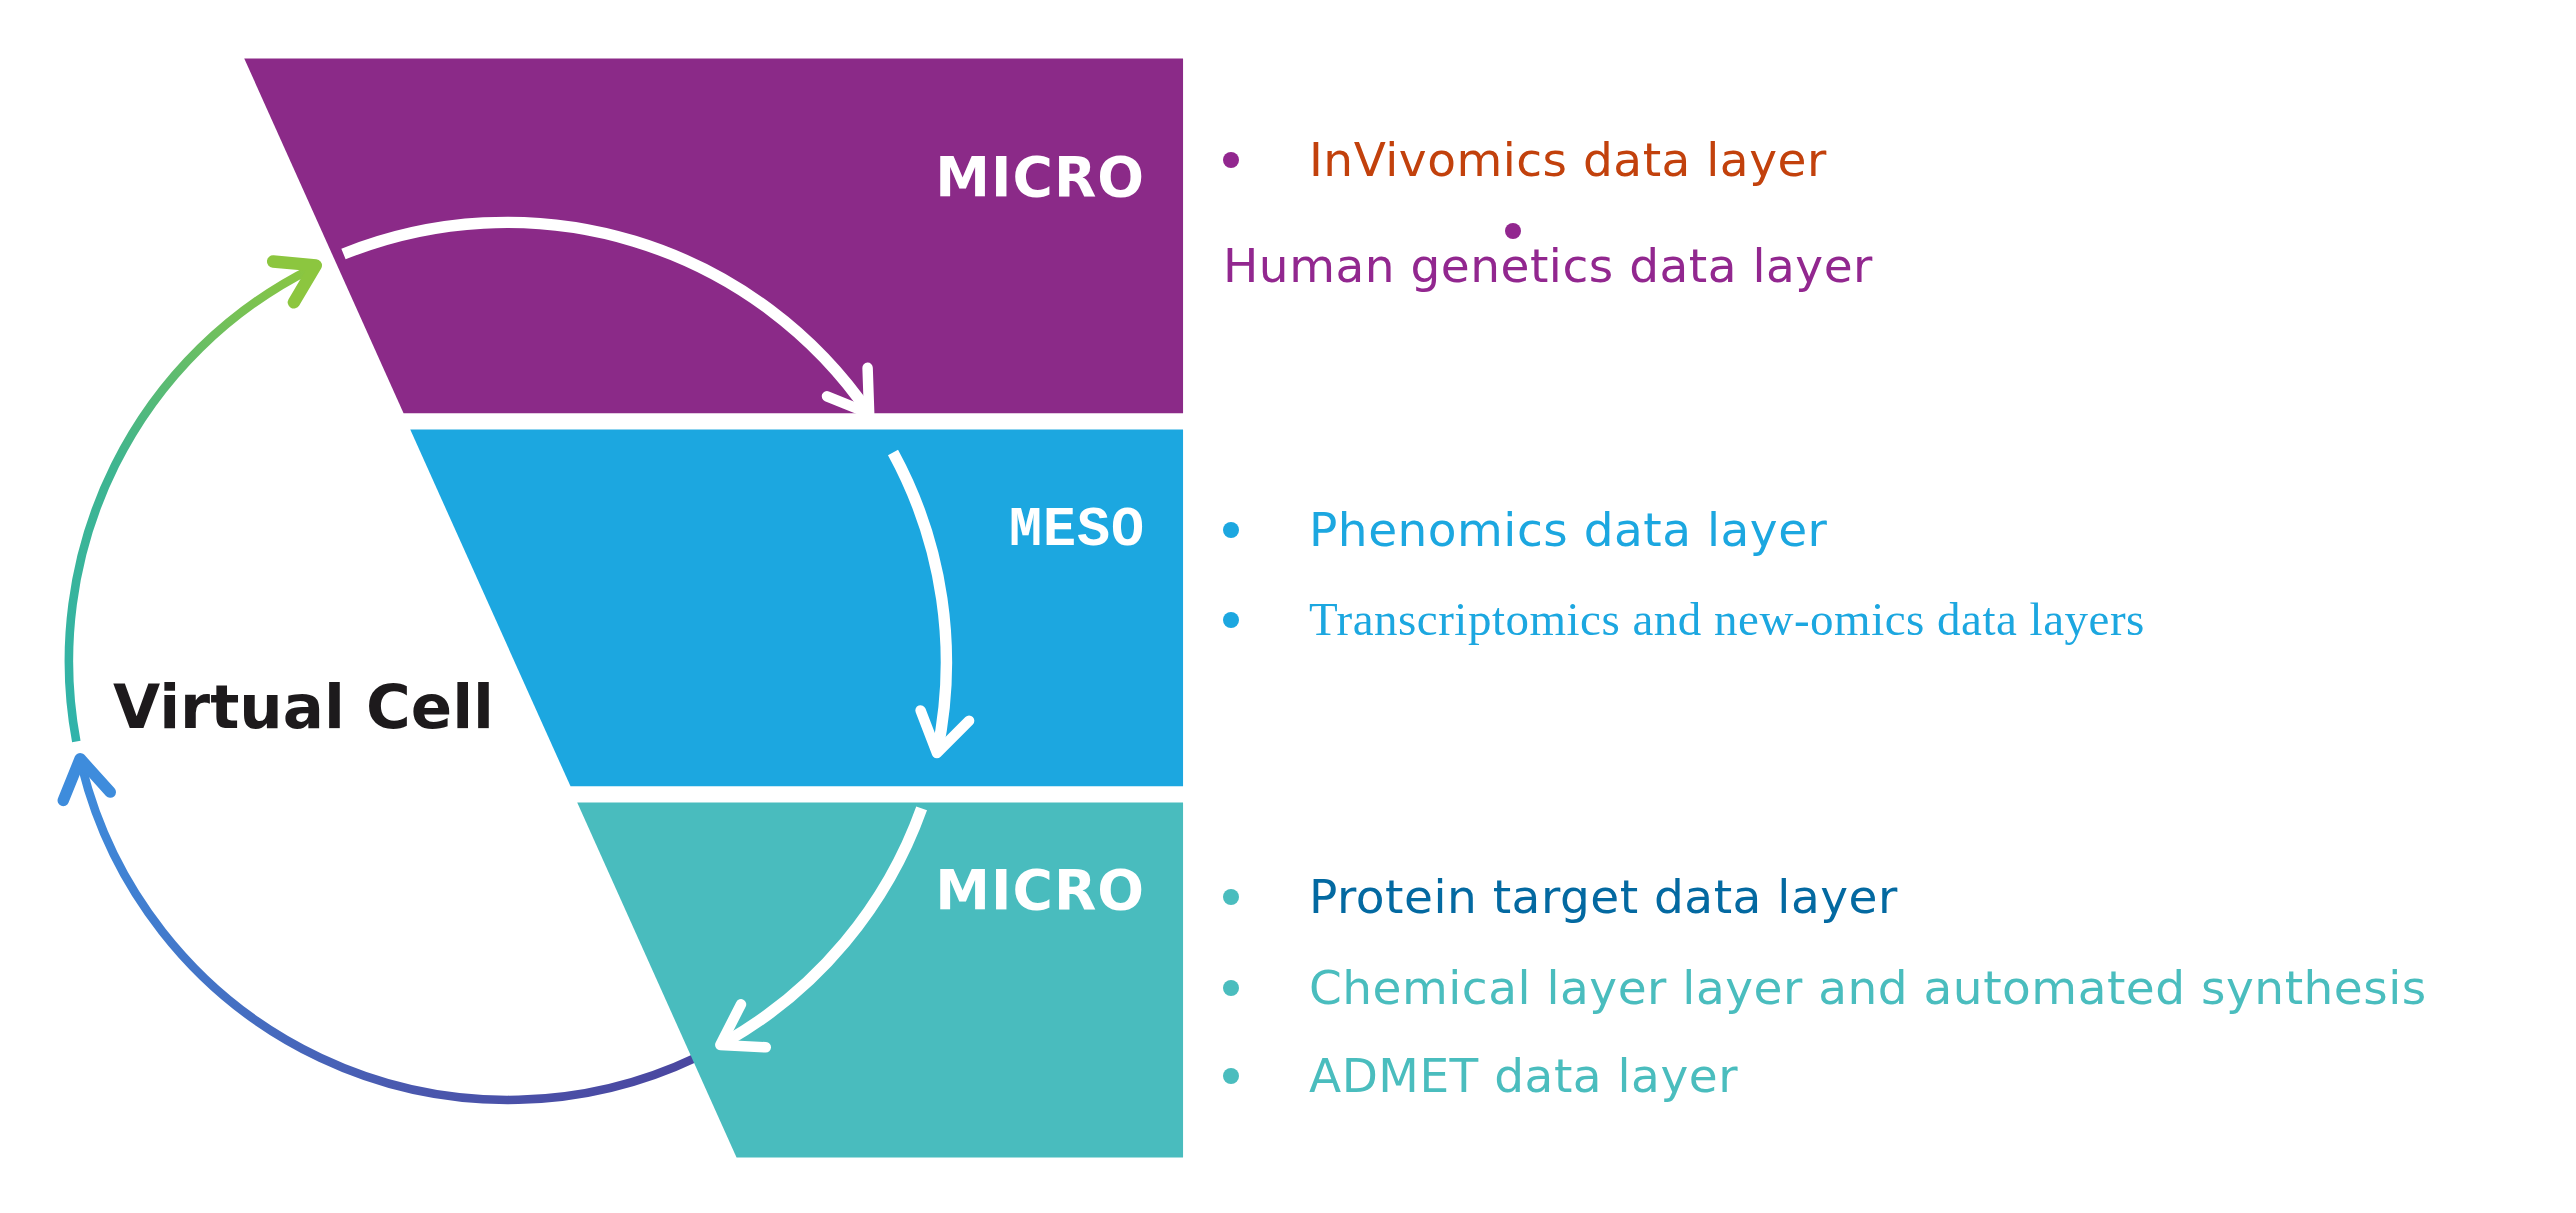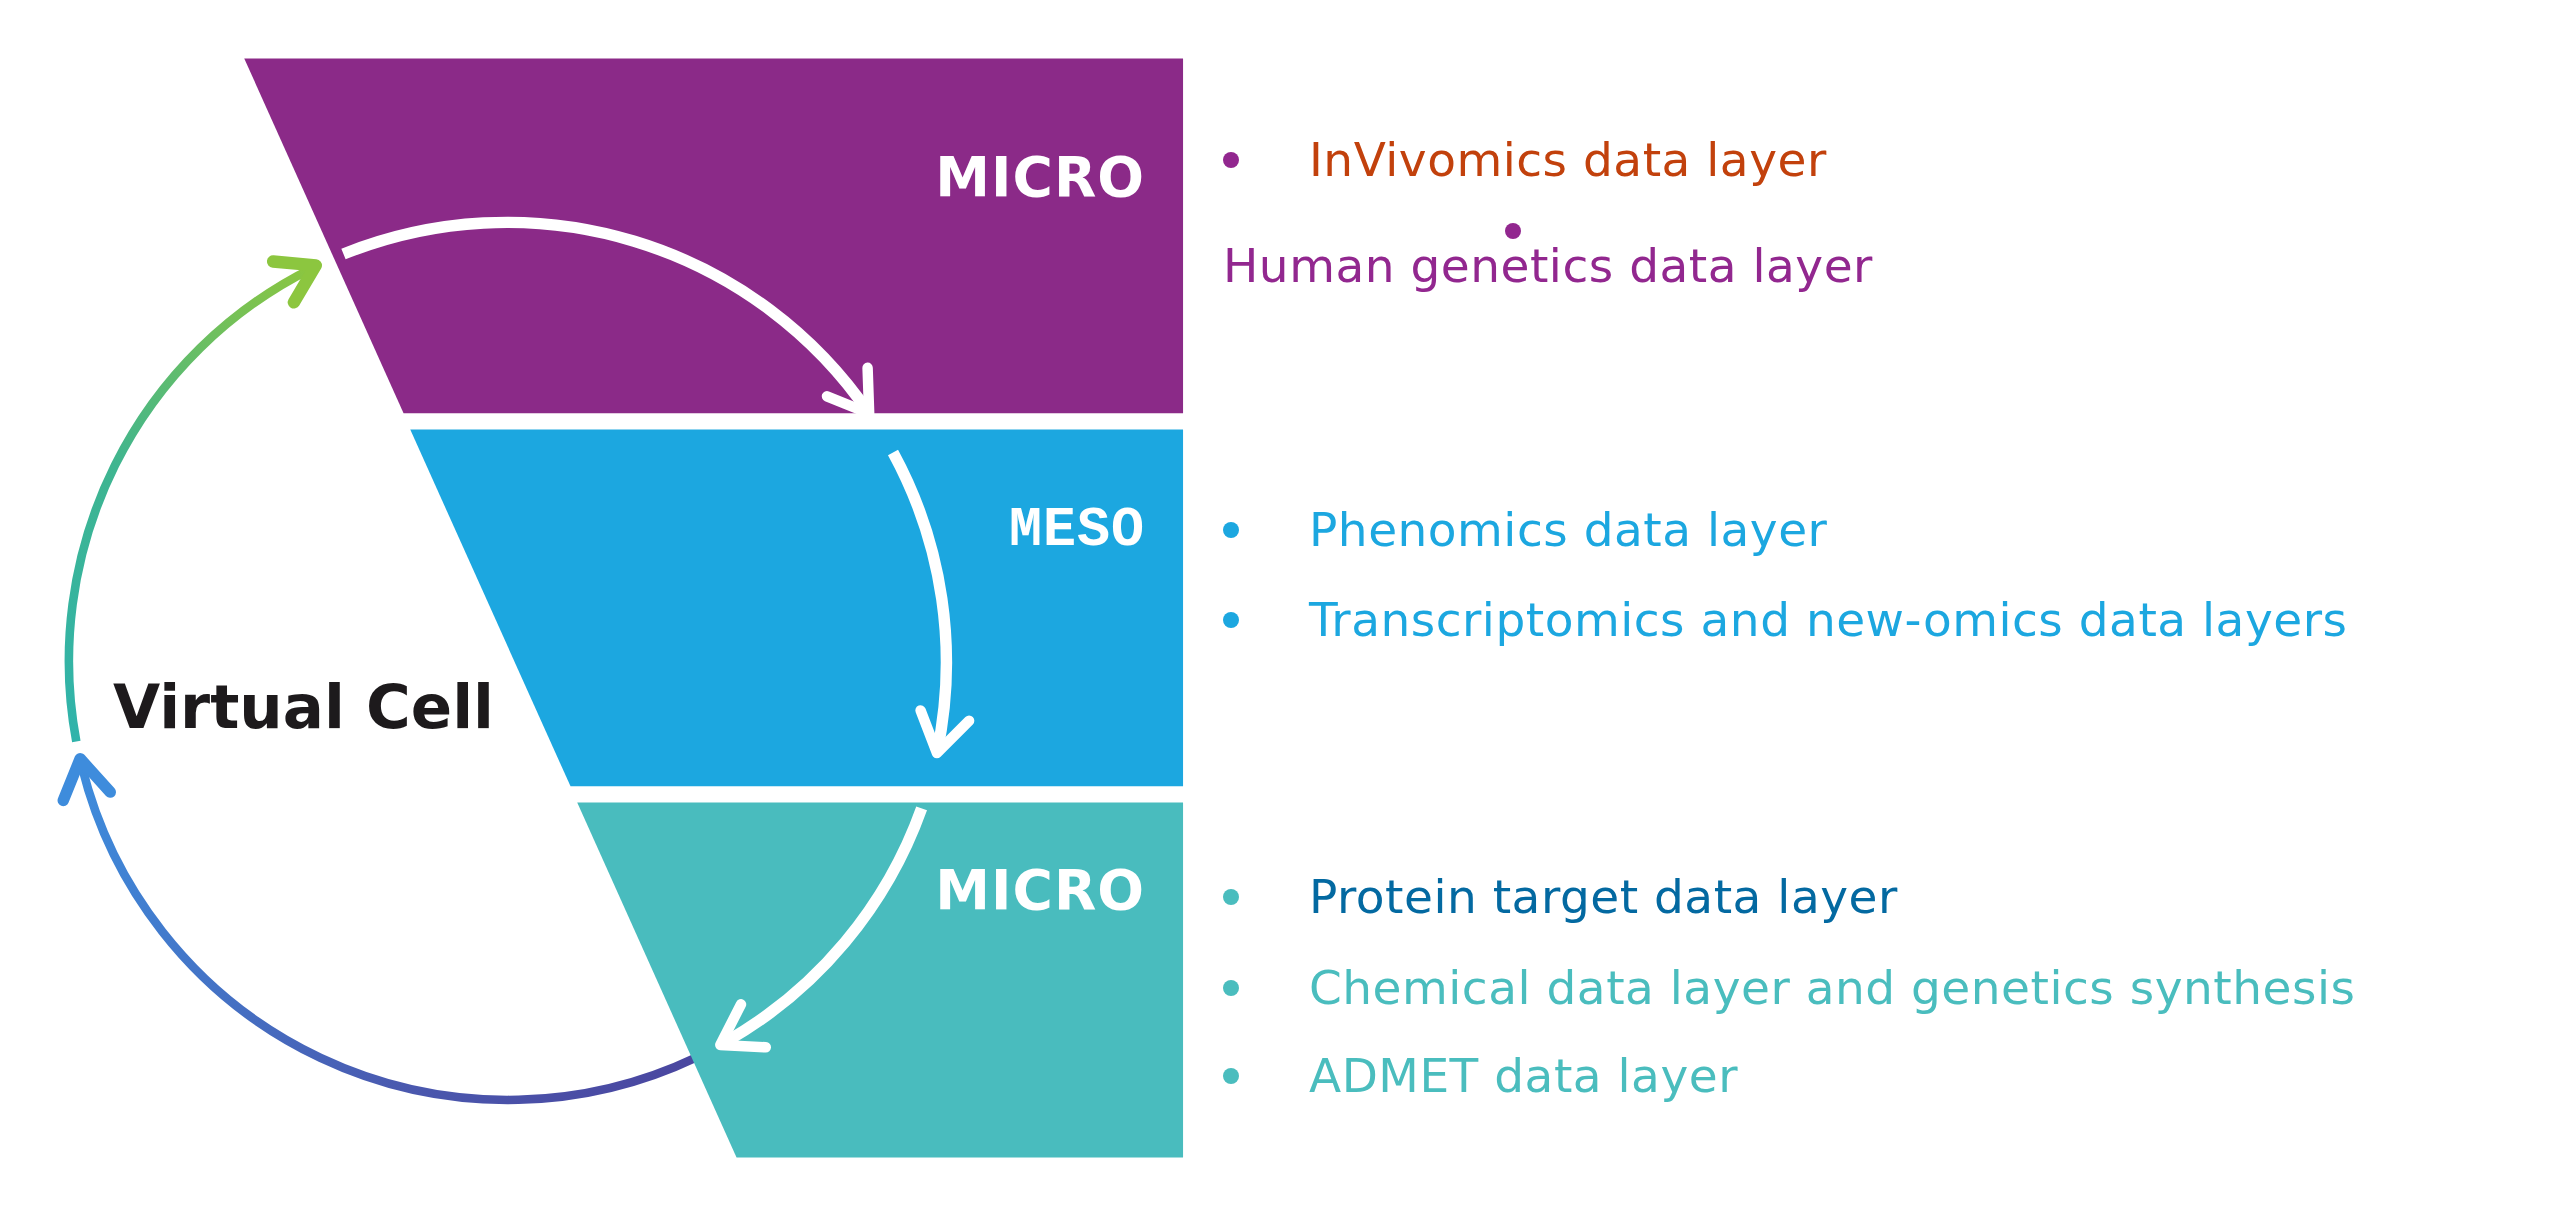--- a/index.html
+++ b/index.html
@@ -89,30 +89,30 @@
     <span class="bullet-dot" style="background: rgb(146, 39, 143);"></span>
     <span class="bullet-text" style="color: rgb(146, 39, 143);">Human genetics data layer</span>
   </div>
 
   <div class="bullet-row" style="top:503px;">
     <span class="bullet-dot" style="background: rgb(28, 167, 224);"></span>
     <span class="bullet-text" style="color: rgb(28, 167, 224); text-align: center;">Phenomics data layer</span>
   </div>
   <div class="bullet-row" style="top:593px;">
     <span class="bullet-dot" style="background: rgb(28, 167, 224);"></span>
-    <span class="bullet-text" style="color: rgb(28, 167, 224);">Transcriptomics and new-omics data layers</span>
+    <span class="bullet-text" style="color: rgb(28, 167, 224); font-family: Liberation Serif, serif;">Transcriptomics and new-omics data layers</span>
   </div>
 
   <div class="bullet-row" style="top:870px;">
     <span class="bullet-dot" style="background: rgb(74, 189, 190);"></span>
     <span class="bullet-text" style="color: #0369a1;">Protein target data layer</span>
   </div>
   <div class="bullet-row" style="top:961px;">
     <span class="bullet-dot" style="background: rgb(74, 189, 190);"></span>
-    <span class="bullet-text" style="color: rgb(74, 189, 190);">Chemical data layer and genetics synthesis</span>
+    <span class="bullet-text" style="color: rgb(74, 189, 190);">Chemical layer layer and automated synthesis</span>
   </div>
   <div class="bullet-row" style="top:1049px;">
     <span class="bullet-dot" style="background: rgb(74, 189, 190);"></span>
     <span class="bullet-text" style="color: rgb(74, 189, 190);">ADMET data layer</span>
   </div>
 
 </div>
 
 
 </body></html>

